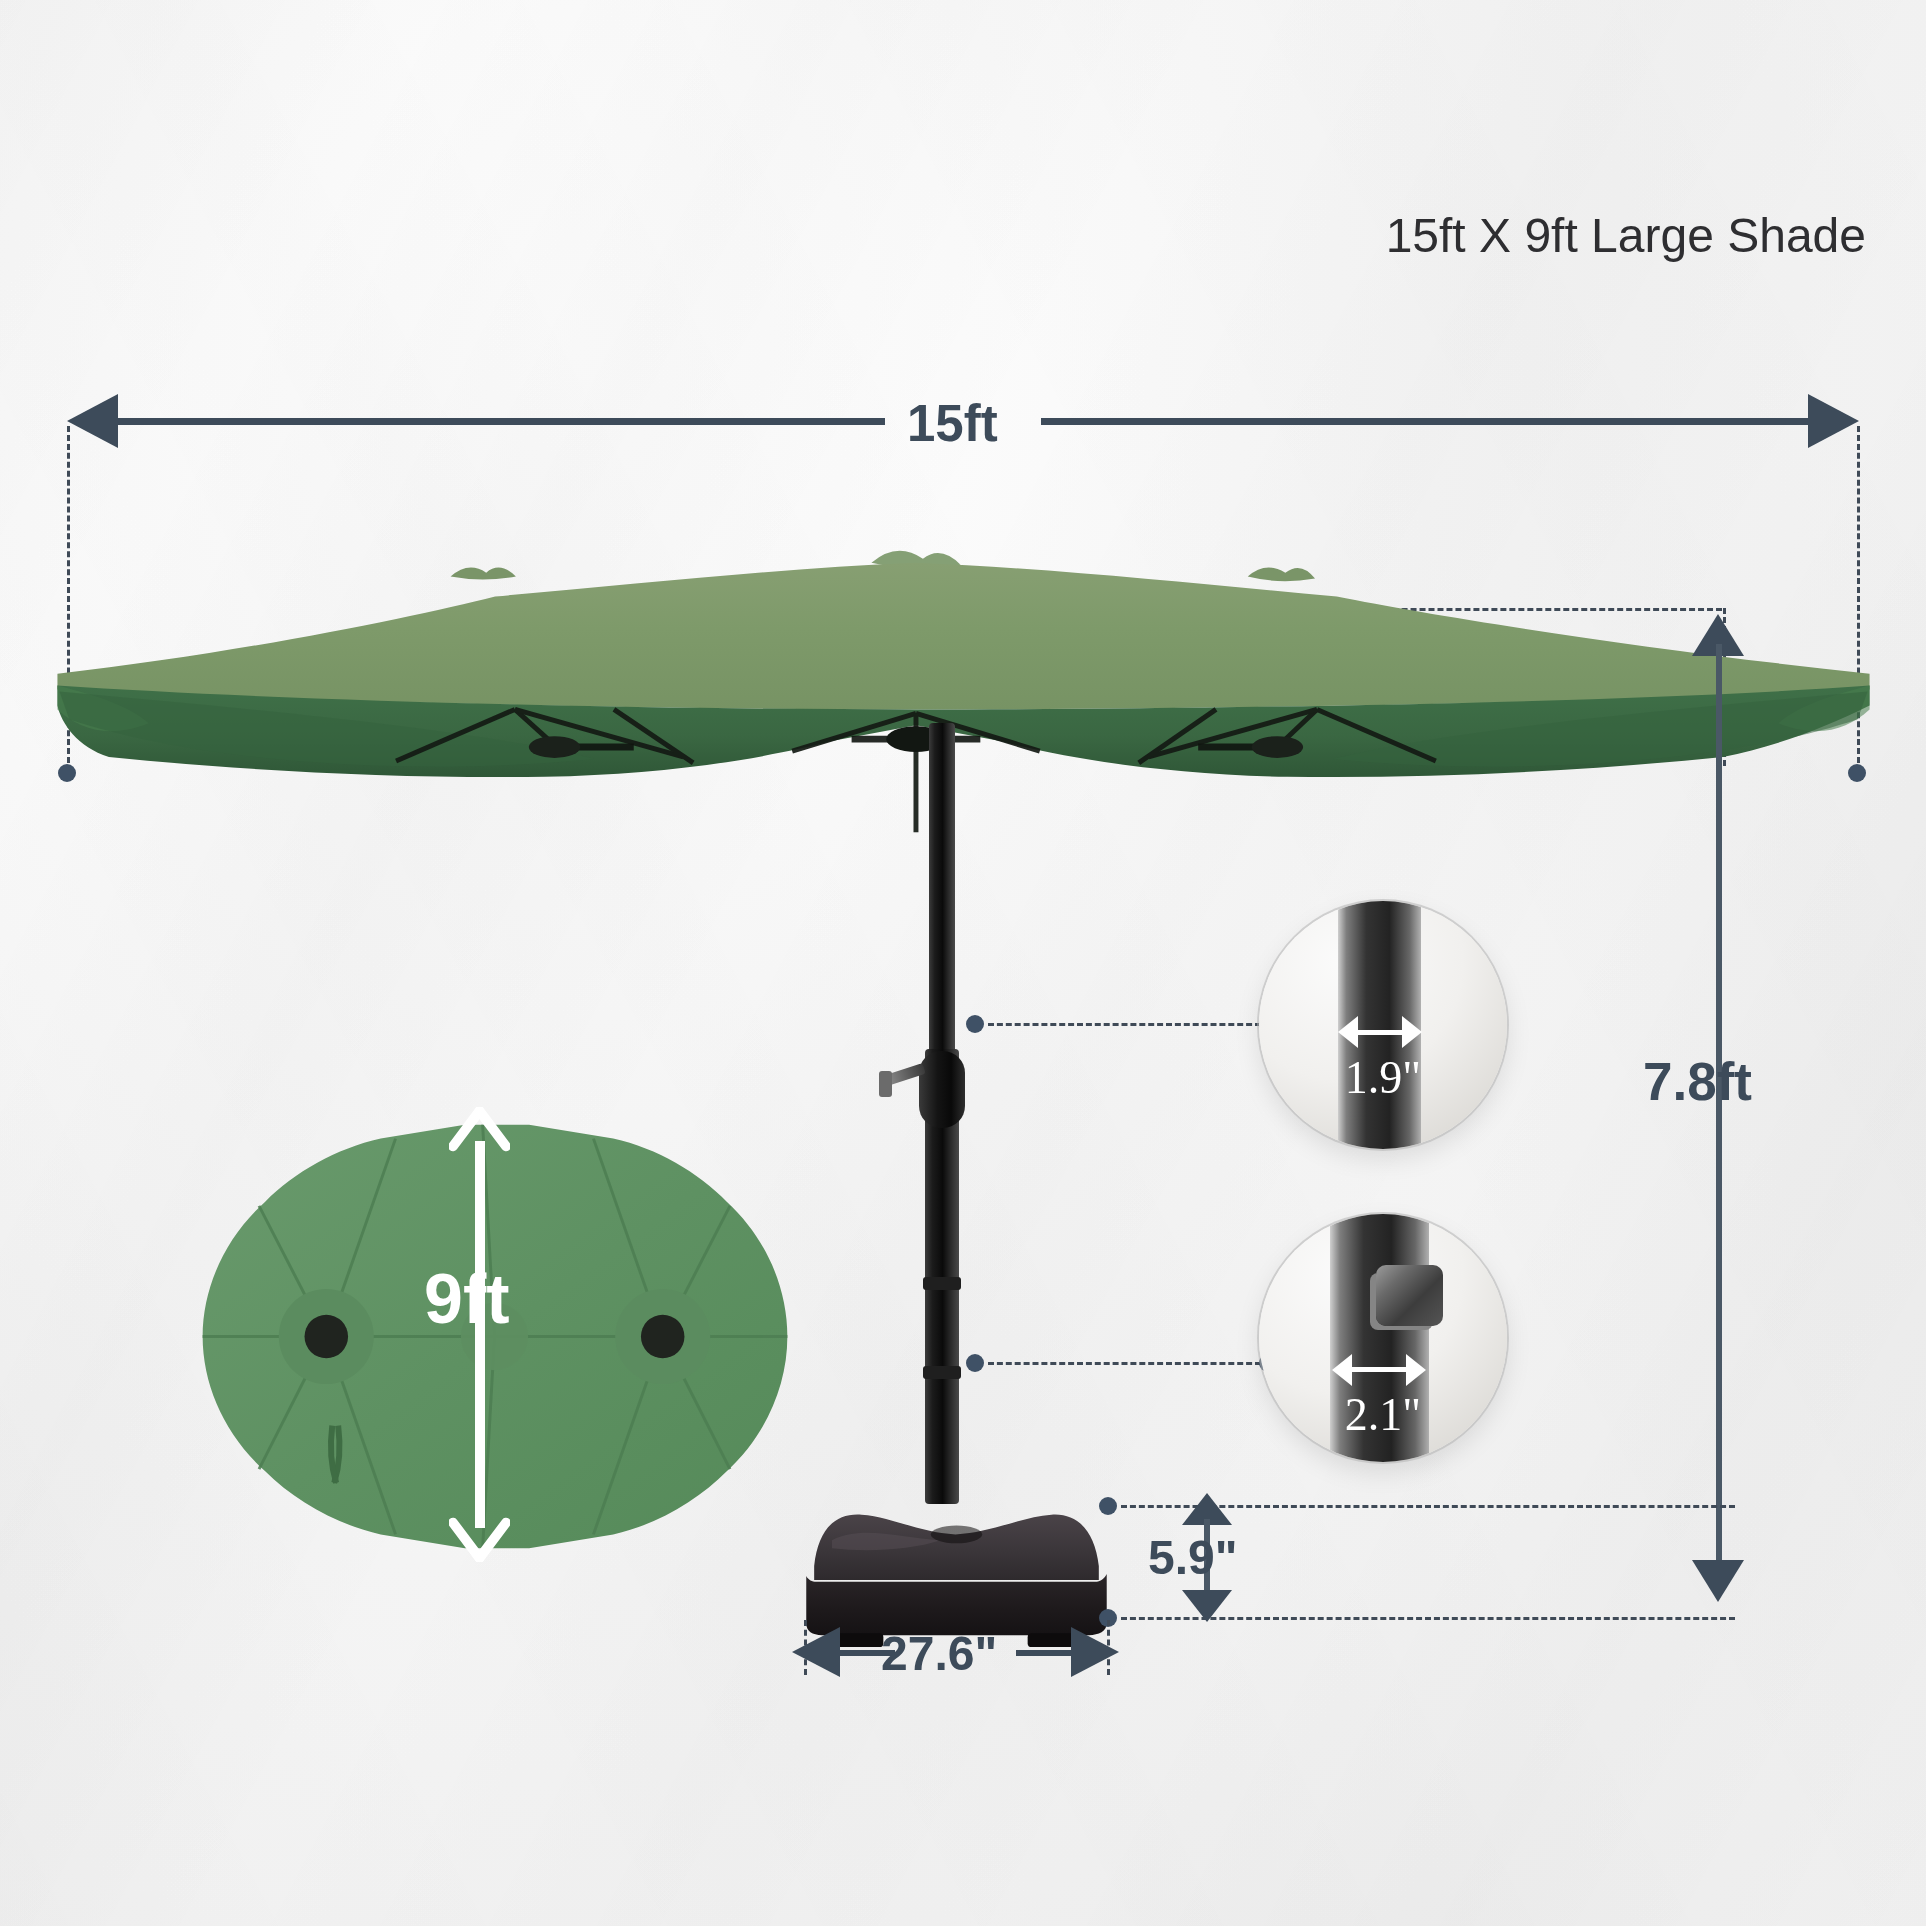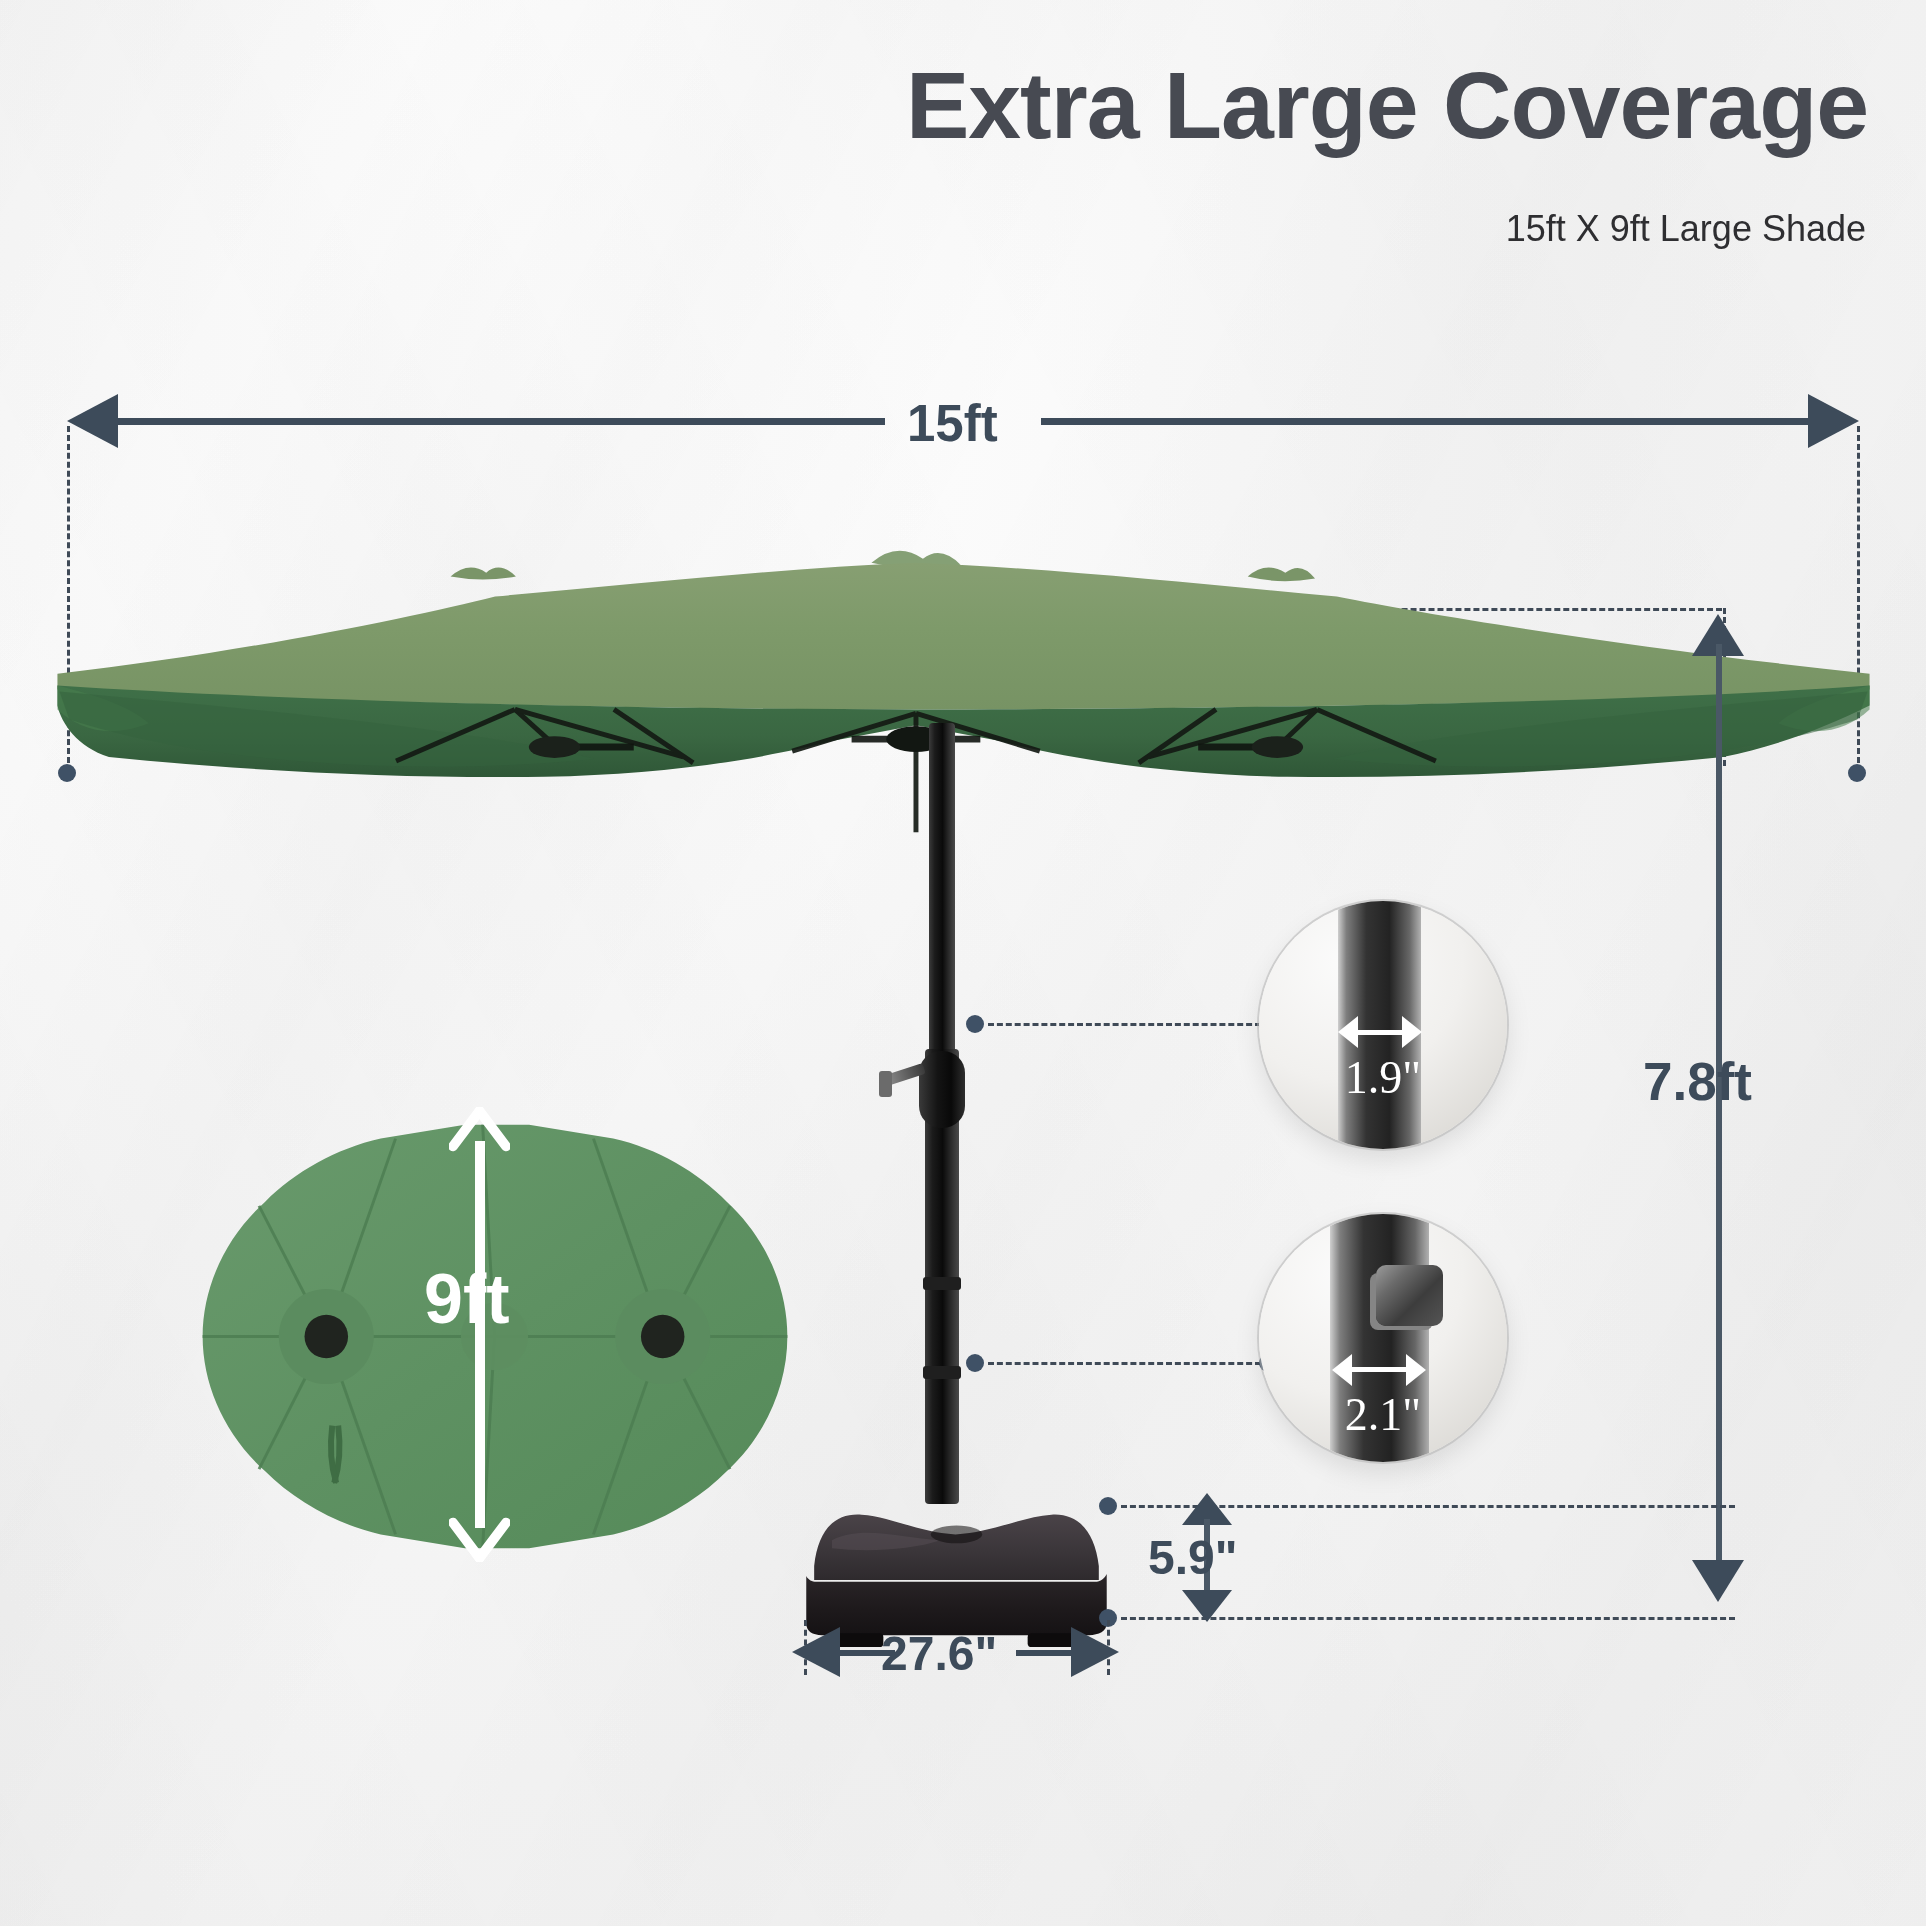--- a/index.html
+++ b/index.html
@@ -26,21 +26,21 @@
     font-size: 95px;
     font-weight: 700;
     letter-spacing: -1px;
     color: #474a52;
   }
   .subtitle {
     position: absolute;
     left: 0; right: 61px;
     top: 208px;
     text-align: right;
-    font-size: 36px;
+    font-size: 48px;
     font-weight: 400;
     color: #2e2e31;
   }
 
   
   .dash-v {
     position: absolute;
     width: 0;
     border-left: 3px dashed #3f4a57;
   }
@@ -176,21 +176,20 @@
     position: absolute;
     left: 424px; top: 1259px;
     font-size: 70px; font-weight: 700; color: #ffffff;
   }
 </style>
 </head>
 <body>
 
 <div id="stage">
 
-  <div class="title">Extra Large Coverage</div>
   <div class="subtitle">15ft X 9ft Large Shade</div>
 
   <div class="dash-v" style="left:67px; top:426px; height:337px;"></div>
   <div class="dash-v" style="left:1857px; top:426px; height:337px;"></div>
   <div class="dot" style="left:58px; top:764px;"></div>
   <div class="dot" style="left:1848px; top:764px;"></div>
 
   <div id="ruler15">
     <div class="arrow-left"></div>
     <div class="bar l"></div>

